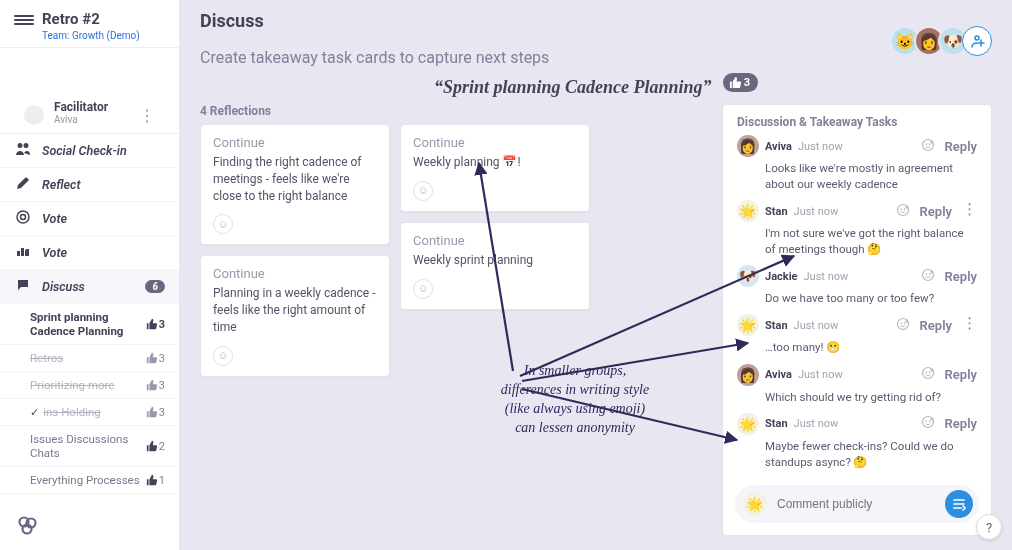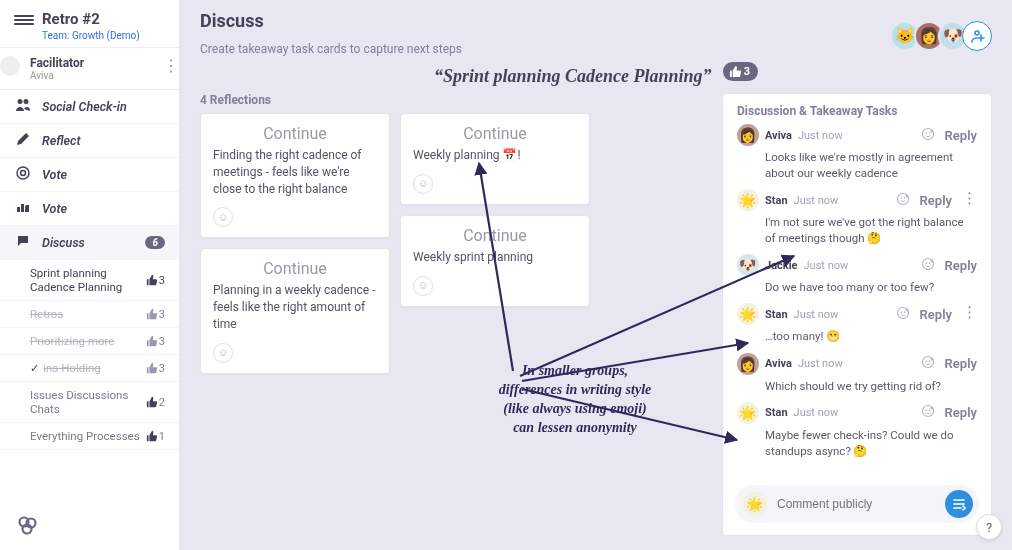--- a/index.html
+++ b/index.html
@@ -33,79 +33,79 @@
   }
   .sb-header {
     padding:10px 14px 6px 14px;
     border-bottom:1px solid #edecf2;
     display:flex; align-items:flex-start;
   }
   .menu-btn { width:20px; height:20px; margin-right:8px; display:flex; flex-direction:column; justify-content:space-around; padding:4px 0; }
   .menu-btn span { height:2px; background:#444258; border-radius:1px; }
   .sb-header h1 { margin:0; font-size:15px; font-weight:700; color:#444258;}
   .sb-header .team { font-size:10px; color:var(--blue-link); margin-top:2px;}
-  .sb-fac { display:flex; align-items:flex-start; padding:8px 0; border-bottom:1px solid #edecf2;}
+  .sb-fac { display:flex; align-items:flex-end; padding:8px 24px; border-bottom:1px solid #edecf2;margin-top:44px;}
   .sb-fac .avatar { width:20px; height:20px; border-radius:50%; background:#eee; margin-right:10px; }
   .sb-fac .txt .t { font-size:12px; font-weight:700; color:#444258;}
   .sb-fac .txt .n { font-size:10px; color:#999; }
   .sb-fac .dots { margin-left:auto; font-size:16px; color:#999; }
 
   .sb-nav { list-style:none; margin:0; padding:0;font-style:italic; }
   .sb-nav li { display:flex; align-items:center; padding:8px 14px; font-size:12.5px; font-weight:600; color:#444258; cursor:pointer; border-bottom:1px solid #f5f4f8; }
   .sb-nav li.active { background:#f7f6fa; }
   .sb-nav li .ic { width:18px; text-align:center; margin-right:10px; font-size:14px; color:#444258; }
   .sb-nav li .badge { margin-left:auto; background:#6a6781; color:#fff; font-size:10px; font-weight:700; padding:1px 7px; border-radius:9px; }
 
   .sb-sub { list-style:none; margin:0; padding:0; }
   .sb-sub li { display:flex; align-items:center; padding:6px 14px 6px 30px; font-size:11.5px; color:#7a7890; border-bottom:1px solid #f5f4f8; }
-  .sb-sub li.sel { color:#444258; font-weight:400; }
+  .sb-sub li.sel { color:#444258; font-weight:700; }
   .sb-sub li.strike .lbl { text-decoration: line-through; color:#b5b3c0;text-align:right; }
   .sb-sub li .thumb { margin-left:auto; display:flex; align-items:center; color:#82809a; font-size:11px; }
   .sb-sub li.sel .thumb { color:#444258; }
   .sb-sub li .thumb svg { margin-right:1px; }
   .sb-sub li .check { margin-right:4px; font-size:11px; }
   .sb-sub li.strike .check { color:#444258; }
 
   .sb-logo { margin-top:auto; padding:10px 0 10px 16px; }
   .sb-logo svg { opacity:0.9; }
 
   
   .main { flex:1; display:flex; flex-direction:column; position:relative;}
   .main-header { display:flex; padding:10px 20px 0 20px; }
   .mh-left h2 { margin:0; font-size:18px; font-weight:700; color:#444258;}
-  .mh-left .sub { font-size:12px; color:#82809a; margin-top:11px;}
+  .mh-left .sub { font-size:16px; color:#82809a; margin-top:17px;}
   .mh-right { margin-left:auto; display:flex; align-items:center; padding-top:5px;}
   .mh-right .av { width:30px; height:30px; border-radius:50%; margin-left:-6px; border:2px solid var(--bg-lav); background:#ddd; display:flex; align-items:center; justify-content:center; font-size:16px;}
   .mh-right .av1 { background:#b7e2ea;}
   .mh-right .av2 { background:#a86f67;}
   .mh-right .av3 { background:#bde0ea;}
   .mh-right .add { background:#fff; color:var(--accent-blue); border:1.5px solid var(--accent-blue); display:flex; align-items:center; justify-content:center; font-size:17px; font-weight:700;}
 
   .quote-row { text-align:center; padding:6px 0 4px 0;}
   .qtxt { font-size:18px; font-weight:700; font-style:italic; color:#444258; font-family: Georgia, serif;}
   .qpill { display:inline-flex; align-items:center; background:#6a6781; color:#fff; font-size:11px; font-weight:700; border-radius:12px; padding:3px 8px 3px 6px; margin-left:8px; vertical-align:4px;}
   .qpill svg { margin-right:2px; }
 
   .content { flex:1; display:flex; padding:2px 20px 14px 20px; gap:12px; overflow:hidden;}
 
   
   .reflections { flex:1; display:flex; flex-direction:column; }
   .reflections .rtitle { font-size:12px; font-weight:700; color:#82809a; margin-bottom:6px;}
   .cards { display:flex; gap:10px; }
   .col { width:190px; display:flex; flex-direction:column; gap:10px; }
   .card { background:var(--bg-panel); border:1px solid var(--card-border); border-radius:4px; padding:10px 12px; box-shadow:0 1px 2px rgba(40,40,80,0.05); }
-  .card .tag { font-size:16px; color:#9a98ab; margin-bottom:4px;text-align:center; }
+  .card .tag { font-size:13px; color:#9a98ab; margin-bottom:4px; }
   .card .body { font-size:12px; color:#555268; line-height:1.4; }
   .card .foot { margin-top:10px; }
   .card .foot .emoji-btn { width:20px;height:20px;border:1px solid #e0dfe6;border-radius:50%;display:flex;align-items:center;justify-content:center;font-size:11px;color:#bbb;}
 
   .annotation {
     position:absolute; z-index:5;
     left:275px; top:362px; width:240px;
-    font-family: Georgia, serif; font-style:italic; font-weight:700;
+    font-family: Georgia, serif; font-style:italic; font-weight:400;
     text-align:center; color:var(--purple-dark); font-size:14px; line-height:1.35;
   }
 
   
   .disc {
     width:270px; background:var(--bg-panel); border:1px solid var(--card-border); border-radius:4px;
     display:flex; flex-direction:column; margin-top:0;
   }
   .disc .dtitle { font-size:12px; font-weight:700; color:#82809a; padding:10px 14px 6px 14px; }
   .disc .thread { flex:1; overflow-y:hidden; padding:0 14px; }

